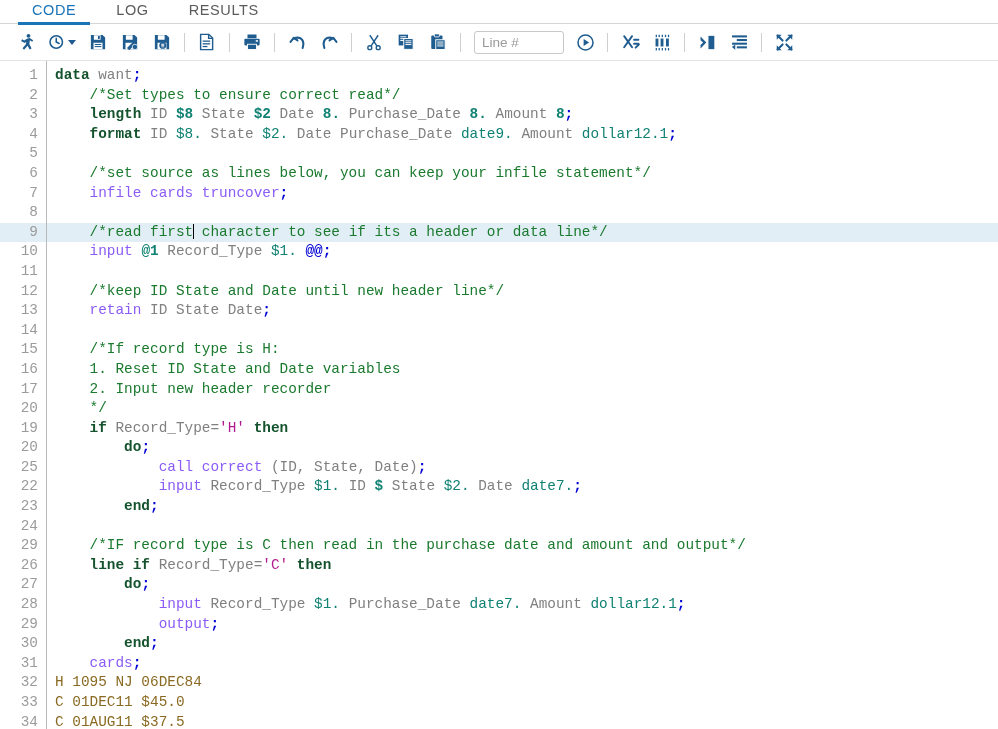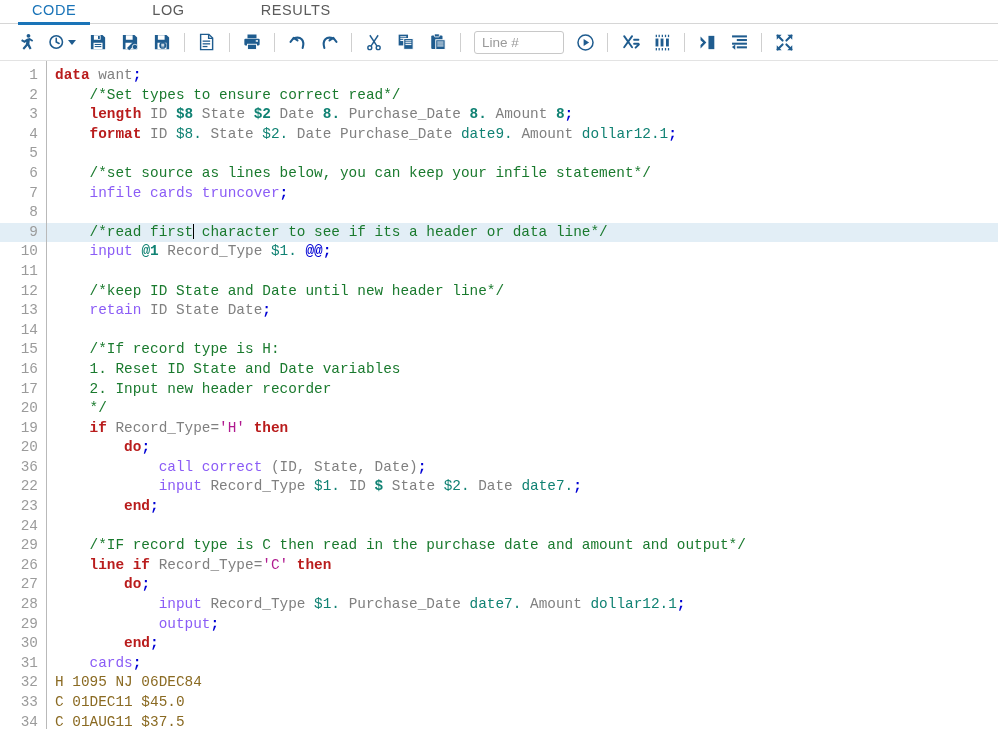--- a/index.html
+++ b/index.html
@@ -23,21 +23,20 @@
   
   .tabbar {
     height: 24px;
     display: flex;
     align-items: flex-start;
     border-bottom: 1px solid #d6d6d6;
     padding-left: 18px;
     box-sizing: border-box;
     flex: 0 0 auto;
     background: #ffffff;
-    gap: 36px;
   }
   .tab {
     font-size: 14.5px;
     letter-spacing: 0.6px;
     color: #5b5b5b;
     padding: 2px 14px 3px 14px;
     margin-right: 12px;
     cursor: pointer;
     border-bottom: 3px solid transparent;
     line-height: 17px;
@@ -141,21 +140,21 @@
     width: 1px;
     background: #b9b9b9;
   }
   .code-text {
     padding-left: 9px;
     flex: 1 1 auto;
     color: #808080;
   }
 
   
-  .t-kw      { color: #b91c1c; font-weight: bold; }
+  .t-kw      { color: #14532d; font-weight: bold; }
   .t-kw2     { color: #8b5cf6; }
   .t-cmt     { color: #1a7a2e; }
   .t-fmt     { color: #108273; }
   .t-fmtb    { color: #108273; font-weight: bold; }
   .t-plain   { color: #808080; }
   .t-str     { color: #b01a8f; }
   .t-data    { color: #8a6a22; }
   .t-punc    { color: #0000d4; font-weight: bold; }
 
   .caretbar {
@@ -393,21 +392,21 @@
         <div class="code-line"><div class="gutter">11</div><div class="code-text"> </div></div>
         <div class="code-line"><div class="gutter">12</div><div class="code-text"><span class="t-plain">    </span><span class="t-cmt">/*keep ID State and Date until new header line*/</span></div></div>
         <div class="code-line"><div class="gutter">13</div><div class="code-text"><span class="t-plain">    </span><span class="t-kw2">retain</span><span class="t-plain"> ID State Date</span><span class="t-punc">;</span></div></div>
         <div class="code-line"><div class="gutter">14</div><div class="code-text"> </div></div>
         <div class="code-line"><div class="gutter">15</div><div class="code-text"><span class="t-plain">    </span><span class="t-cmt">/*If record type is H:</span></div></div>
         <div class="code-line"><div class="gutter">16</div><div class="code-text"><span class="t-plain">    </span><span class="t-cmt">1. Reset ID State and Date variables</span></div></div>
         <div class="code-line"><div class="gutter">17</div><div class="code-text"><span class="t-plain">    </span><span class="t-cmt">2. Input new header recorder</span></div></div>
         <div class="code-line"><div class="gutter">20</div><div class="code-text"><span class="t-plain">    </span><span class="t-cmt">*/</span></div></div>
         <div class="code-line"><div class="gutter">19</div><div class="code-text"><span class="t-plain">    </span><span class="t-kw">if</span><span class="t-plain"> Record_Type=</span><span class="t-str">'H'</span><span class="t-plain"> </span><span class="t-kw">then</span></div></div>
         <div class="code-line"><div class="gutter">20</div><div class="code-text"><span class="t-plain">        </span><span class="t-kw">do</span><span class="t-punc">;</span></div></div>
-        <div class="code-line"><div class="gutter">36</div><div class="code-text"><span class="t-plain">            </span><span class="t-kw2">call</span><span class="t-plain"> </span><span class="t-kw2">correct</span><span class="t-plain"> (ID, State, Date)</span><span class="t-punc">;</span></div></div>
+        <div class="code-line"><div class="gutter">25</div><div class="code-text"><span class="t-plain">            </span><span class="t-kw2">call</span><span class="t-plain"> </span><span class="t-kw2">correct</span><span class="t-plain"> (ID, State, Date)</span><span class="t-punc">;</span></div></div>
         <div class="code-line"><div class="gutter">22</div><div class="code-text"><span class="t-plain">            </span><span class="t-kw2">input</span><span class="t-plain"> Record_Type </span><span class="t-fmt">$1.</span><span class="t-plain"> ID </span><span class="t-fmtb">$</span><span class="t-plain"> State </span><span class="t-fmt">$2.</span><span class="t-plain"> Date </span><span class="t-fmt">date7.</span><span class="t-punc">;</span></div></div>
         <div class="code-line"><div class="gutter">23</div><div class="code-text"><span class="t-plain">        </span><span class="t-kw">end</span><span class="t-punc">;</span></div></div>
         <div class="code-line"><div class="gutter">24</div><div class="code-text"> </div></div>
         <div class="code-line"><div class="gutter">29</div><div class="code-text"><span class="t-plain">    </span><span class="t-cmt">/*IF record type is C then read in the purchase date and amount and output*/</span></div></div>
         <div class="code-line"><div class="gutter">26</div><div class="code-text"><span class="t-plain">    </span><span class="t-kw">line</span><span class="t-plain"> </span><span class="t-kw">if</span><span class="t-plain"> Record_Type=</span><span class="t-str">'C'</span><span class="t-plain"> </span><span class="t-kw">then</span></div></div>
         <div class="code-line"><div class="gutter">27</div><div class="code-text"><span class="t-plain">        </span><span class="t-kw">do</span><span class="t-punc">;</span></div></div>
         <div class="code-line"><div class="gutter">28</div><div class="code-text"><span class="t-plain">            </span><span class="t-kw2">input</span><span class="t-plain"> Record_Type </span><span class="t-fmt">$1.</span><span class="t-plain"> Purchase_Date </span><span class="t-fmt">date7.</span><span class="t-plain"> Amount </span><span class="t-fmt">dollar12.1</span><span class="t-punc">;</span></div></div>
         <div class="code-line"><div class="gutter">29</div><div class="code-text"><span class="t-plain">            </span><span class="t-kw2">output</span><span class="t-punc">;</span></div></div>
         <div class="code-line"><div class="gutter">30</div><div class="code-text"><span class="t-plain">        </span><span class="t-kw">end</span><span class="t-punc">;</span></div></div>
         <div class="code-line"><div class="gutter">31</div><div class="code-text"><span class="t-plain">    </span><span class="t-kw2">cards</span><span class="t-punc">;</span></div></div>

